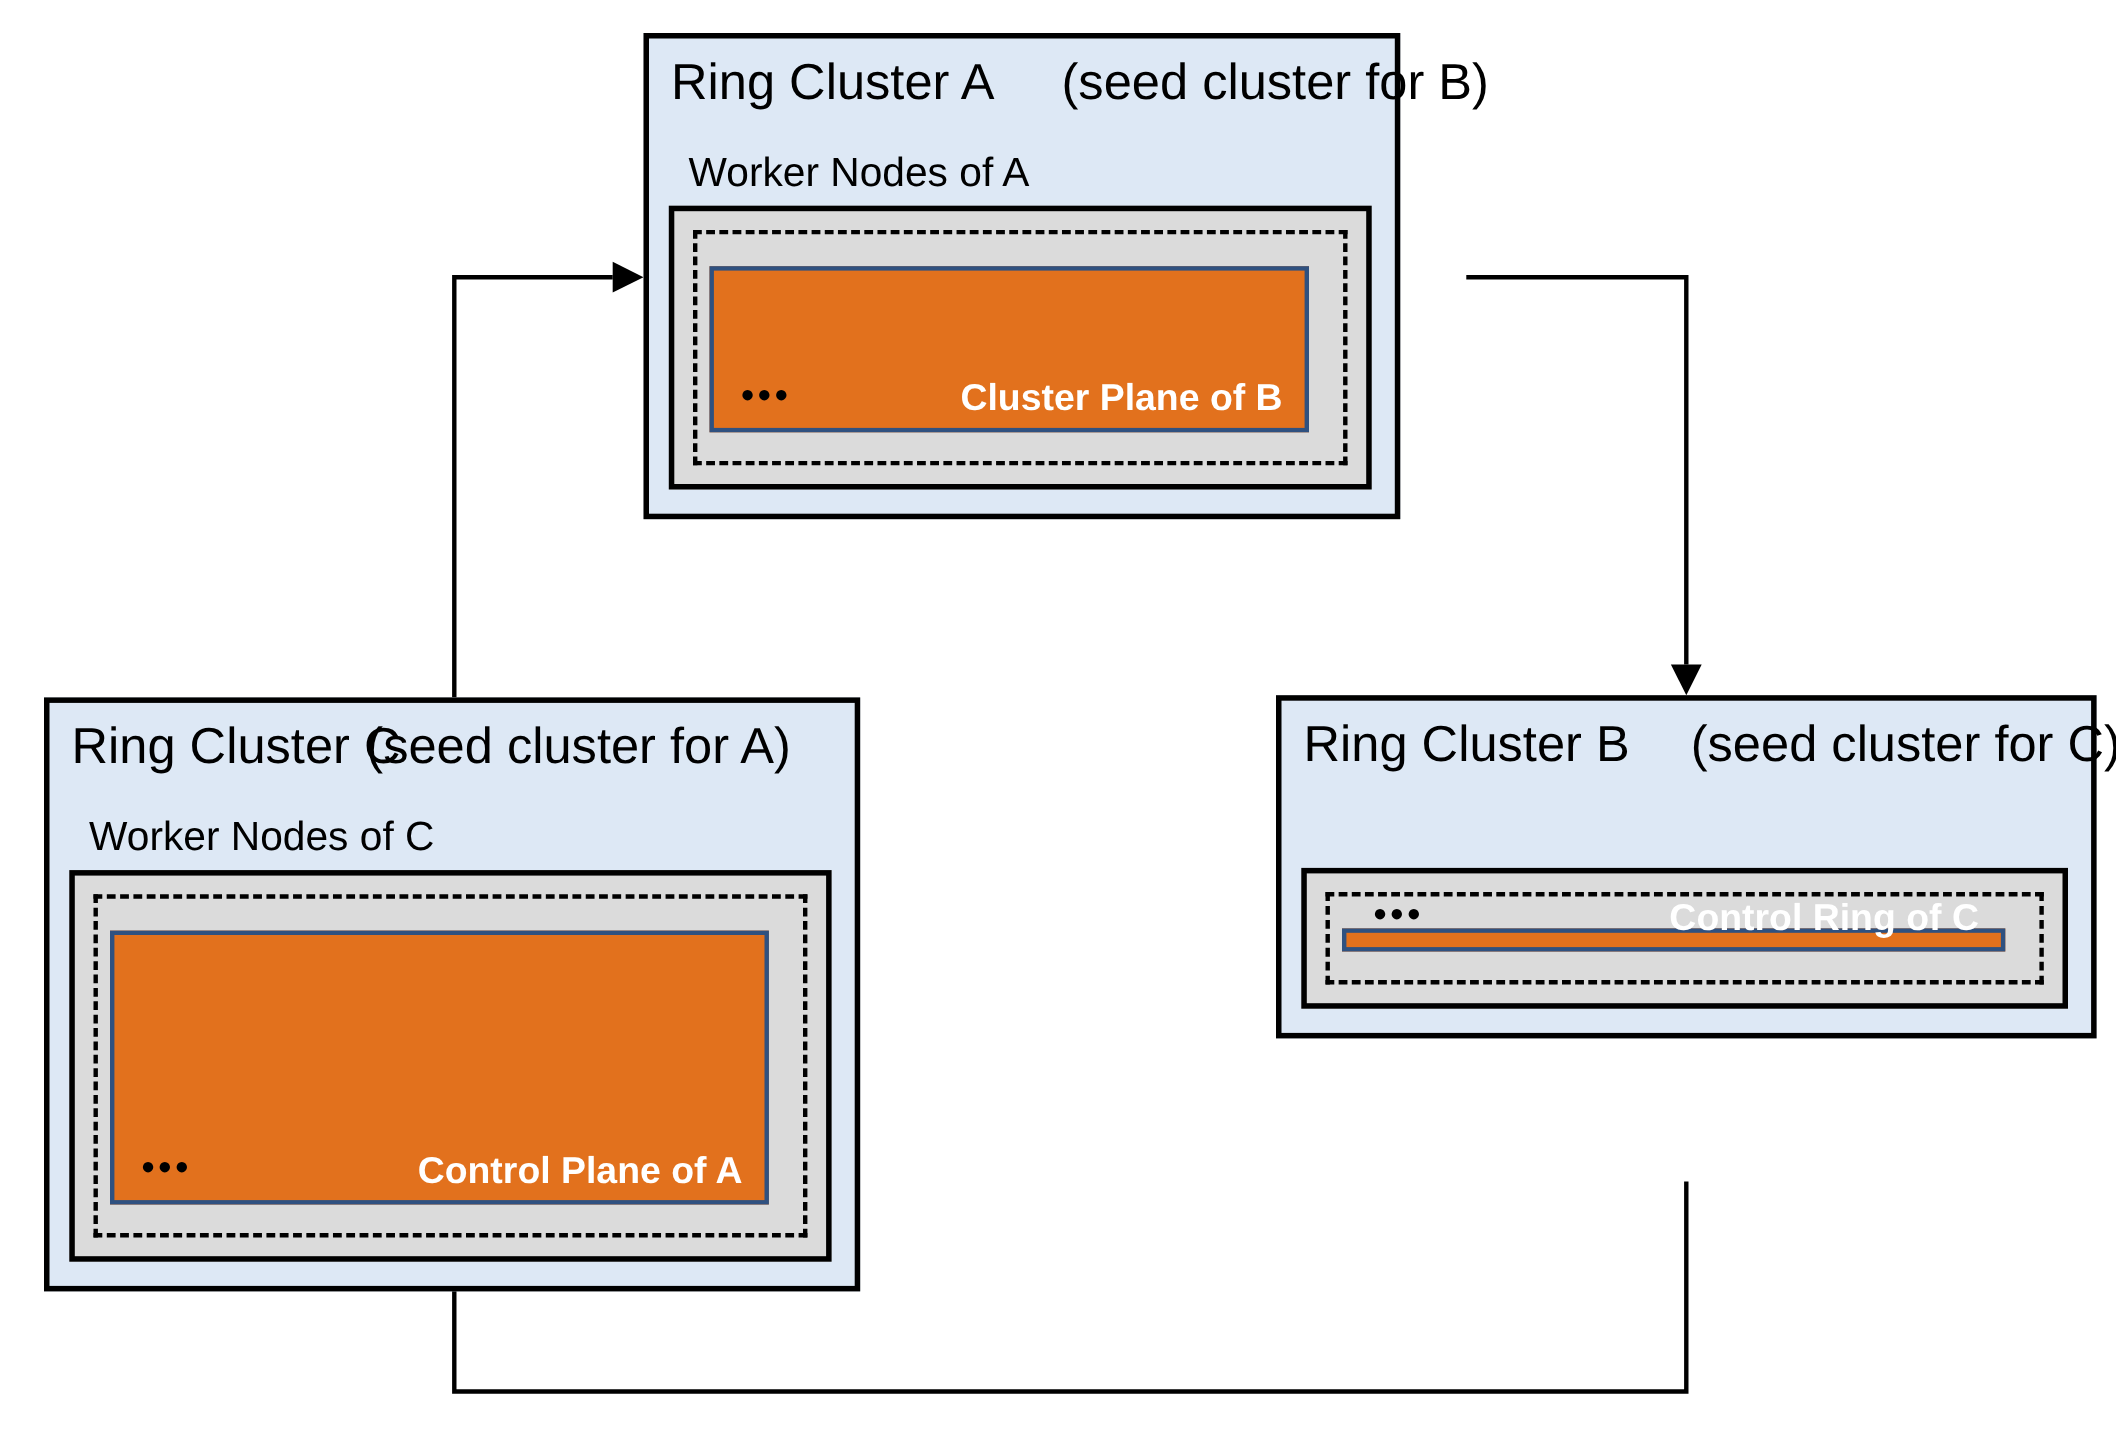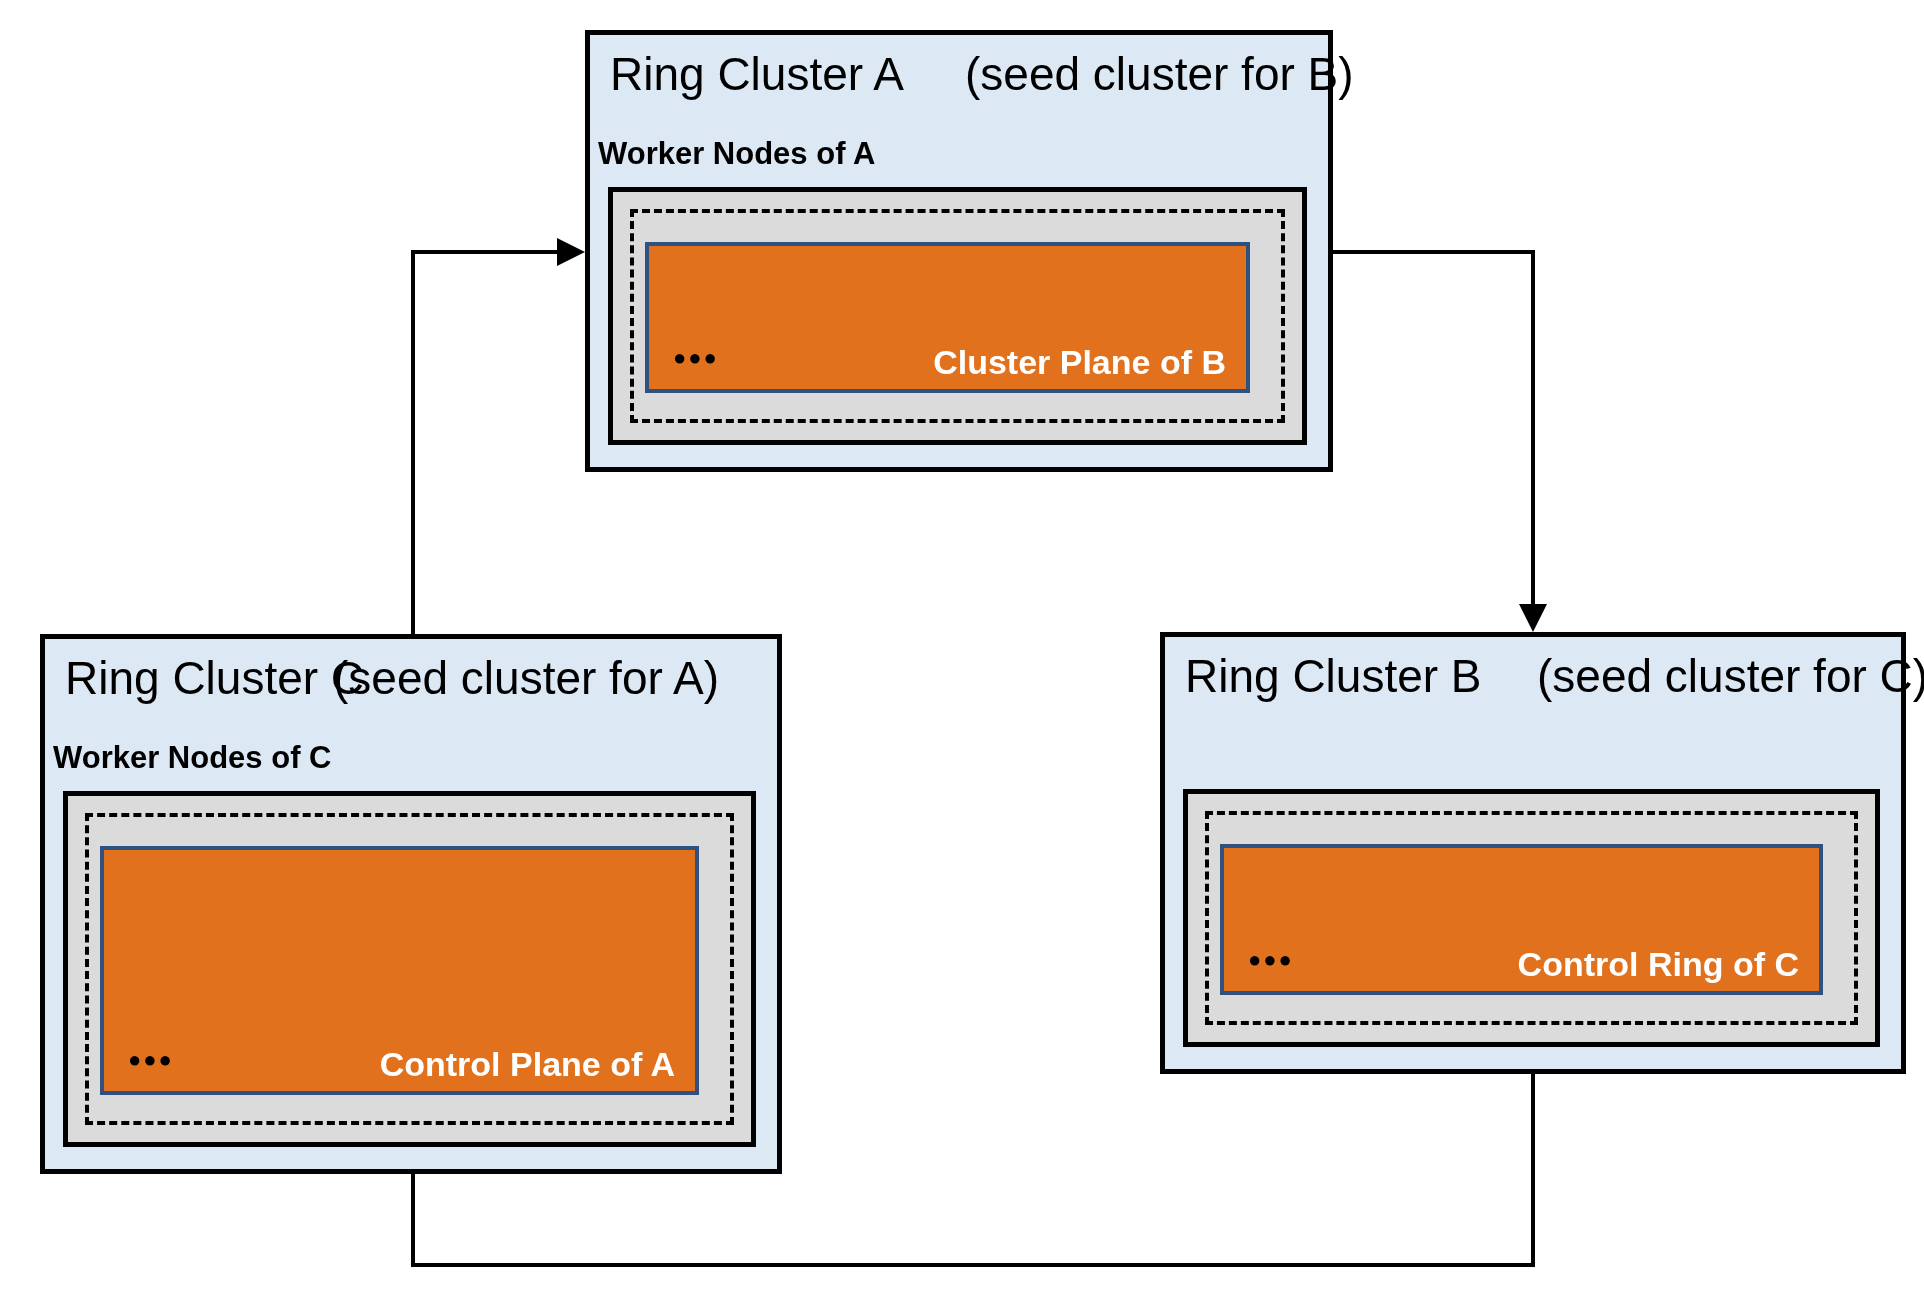--- a/index.html
+++ b/index.html
@@ -9,41 +9,41 @@
   }
   .arrows{position:absolute;inset:0;width:100%;height:100%;color:var(--arrow-color,#000);}
   .arrows polyline{fill:none;stroke:currentColor;stroke-width:4;}
   .arrows polygon{fill:currentColor;stroke:none;}
 
   .cluster{
     position:absolute;box-sizing:border-box;
     background:var(--cluster-fill,#dde8f5);
     border:5px solid #000;
   }
-  #cluster-a{left:585px;top:30px;width:748px;height:442px;}
-  #cluster-b{left:1160px;top:632px;width:746px;height:442px;}
+  #cluster-a{left:585px;top:30px;width:688px;height:442px;}
+  #cluster-b{left:1160px;top:632px;width:746px;height:312px;}
   #cluster-c{left:40px;top:634px;width:742px;height:540px;}
 
   .cluster-title{
     position:absolute;left:20px;top:14px;
     font-size:46px;line-height:1.1;color:var(--title-text,#000);
     white-space:nowrap;
   }
   .cluster-seed{
     position:absolute;top:14px;
     font-size:46px;line-height:1.1;color:var(--title-text,#000);
     white-space:nowrap;
   }
   #cluster-a .cluster-seed{left:375px;text-align:right;}
   #cluster-b .cluster-seed{left:372px;}
   #cluster-c .cluster-seed{left:288px;}
 
   .worker-label{
-    position:absolute;left:8px;top:102px;
-    font-size:31px;font-weight:700;line-height:1.1;color:var(--title-text,#000);
+    position:absolute;left:36px;top:102px;
+    font-size:37px;font-weight:400;line-height:1.1;color:var(--title-text,#000);
     white-space:nowrap;
   }
   .worker-box{
     position:absolute;left:18px;right:21px;top:152px;bottom:22px;
     box-sizing:border-box;
     background:var(--worker-fill,#dbdbdb);
     border:5px solid #000;
   }
   .dashed-box{
     position:absolute;inset:17px;

